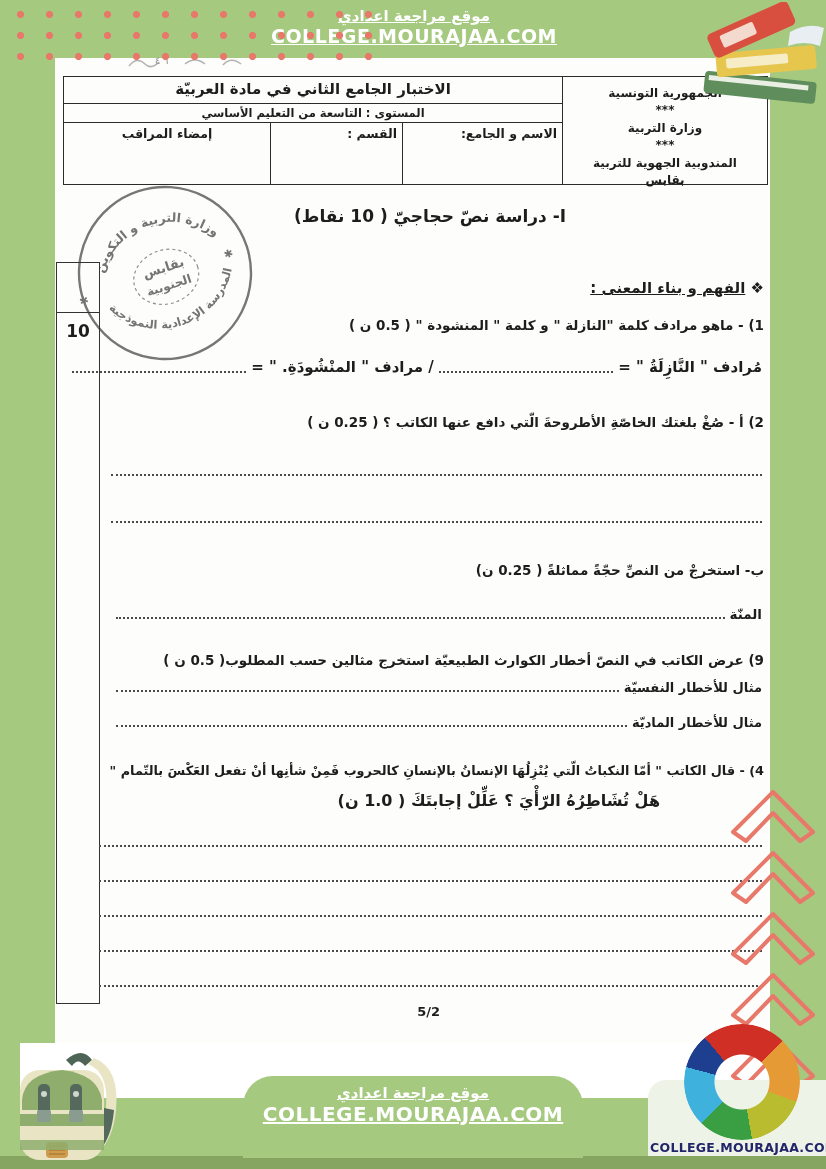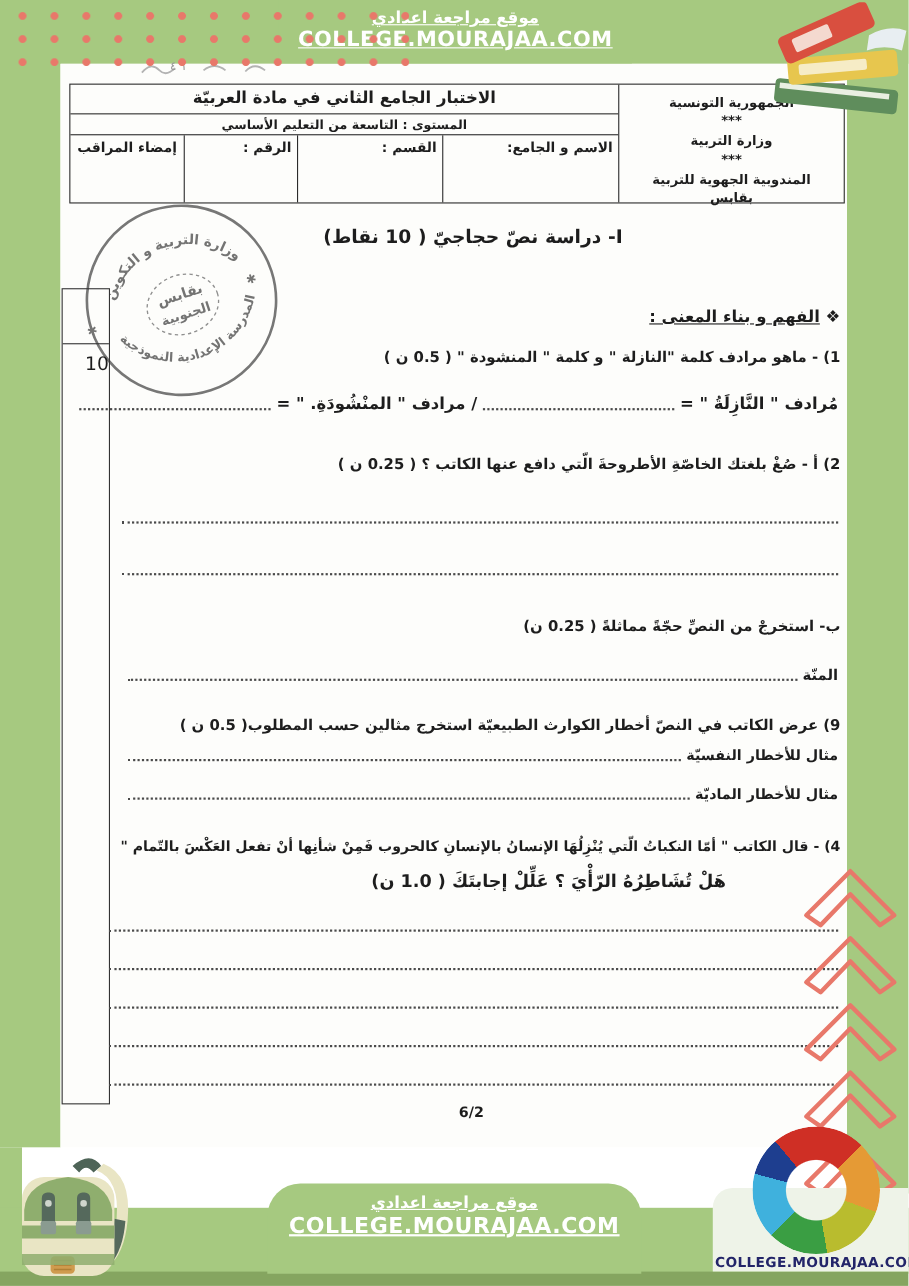--- a/index.html
+++ b/index.html
@@ -54,21 +54,21 @@
   .hdr-row2 { height:19px; border-bottom:1.6px solid #2b2b2b; text-align:center; font-size:11.5px; line-height:18px; }
   .hdr-row3 { flex:1; display:flex; direction:rtl; font-size:12.5px; }
   .hdr-row3 > div { padding:3px 5px; }
   .c-name { width:160px; border-left:1.6px solid #2b2b2b; }
   .c-class{ width:132px; border-left:1.6px solid #2b2b2b; }
   .c-num  { width:103px; border-left:1.6px solid #2b2b2b; }
   .c-sign { flex:1; text-align:center; }
   
   .score-box { position:absolute; right:670px; top:204px; width:44px; height:742px; border:1.7px solid #333; }
   .score-box .line { height:50px; border-bottom:1.6px solid #333; }
-  .score-box .val { font-size:17px; font-weight:normal; padding-top:8px; }
+  .score-box .val { text-align:center; font-size:17px; font-weight:bold; padding-top:8px; }
   
   .t { position:absolute; font-weight:bold; white-space:nowrap; }
   .section-title { right:130px; top:148px; width:420px; font-size:17px; text-align:center; white-space:nowrap; }
   .heading { right:6px; top:221px; font-size:15px; }
   .heading .u { text-decoration:underline; }
   .q { font-size:13.5px; }
   .dotline { position:absolute; border-bottom:2.5px dotted #4a4a4a; height:3px; }
   .leadrow { position:absolute; display:flex; align-items:flex-end; font-weight:bold; direction:rtl; }
   .leadrow .leader { flex:1; border-bottom:2.5px dotted #4a4a4a; height:4px; margin:0 5px 3px 5px; }
   .pageno { position:absolute; right:330px; top:946px; font-size:13px; font-weight:bold; direction:ltr; }
@@ -142,21 +142,20 @@
       <span>***</span>
       <span>المندوبية الجهوية للتربية</span>
       <span>بقابس</span>
     </div>
     <div class="hdr-main">
       <div class="hdr-row1">الاختبار الجامع الثاني في مادة العربيّة</div>
       <div class="hdr-row2">المستوى : التاسعة من التعليم الأساسي</div>
       <div class="hdr-row3">
         <div class="c-name">الاسم و الجامع:</div>
         <div class="c-class">القسم :</div>
-        <div class="c-num">الرقم :</div>
         <div class="c-sign">إمضاء المراقب</div>
       </div>
     </div>
   </div>
 
   <div class="t section-title">I- دراسة نصّ حجاجيّ ( 10 نقاط)</div>
 
   <svg class="stamp" viewBox="0 0 190 190">
     <circle cx="95" cy="95" r="86" fill="none" stroke="#5a5a5a" stroke-width="2.4"></circle>
     <ellipse cx="95" cy="99" rx="33" ry="27" fill="none" stroke="#777" stroke-width="1.2" stroke-dasharray="3 3"></ellipse>
@@ -214,21 +213,21 @@
 
   <div class="t" style="right:6px; top:705px; font-size:12.8px;">4) - قال الكاتب " أمّا النكباتُ الّتي يُنْزِلُهَا الإنسانُ بالإنسانِ كالحروب فَمِنْ شأنِها أنْ تفعل العَكْسَ بالتّمام "</div>
   <div class="t" style="right:110px; top:733px; font-size:16px;">هَلْ تُشَاطِرُهُ الرّأْيَ ؟ عَلِّلْ إجابتَكَ  ( 1.0 ن)</div>
 
   <div class="dotline" style="right:8px; left:44px; top:786px;"></div>
   <div class="dotline" style="right:8px; left:44px; top:821px;"></div>
   <div class="dotline" style="right:8px; left:44px; top:856px;"></div>
   <div class="dotline" style="right:8px; left:44px; top:891px;"></div>
   <div class="dotline" style="right:8px; left:44px; top:926px;"></div>
 
-  <div class="pageno">6/2</div>
+  <div class="pageno">5/2</div>
 </div>
 
 <div class="mint"></div>
 <div class="logo-ring"></div>
 <div class="logo-caption">COLLEGE.MOURAJAA.COM</div>
 
 <div class="g tab-foot">
   <div class="banner-ar">موقع مراجعة اعدادي</div>
   <div class="banner-en" style="font-size:20px;">COLLEGE.MOURAJAA.COM</div>
 </div>

